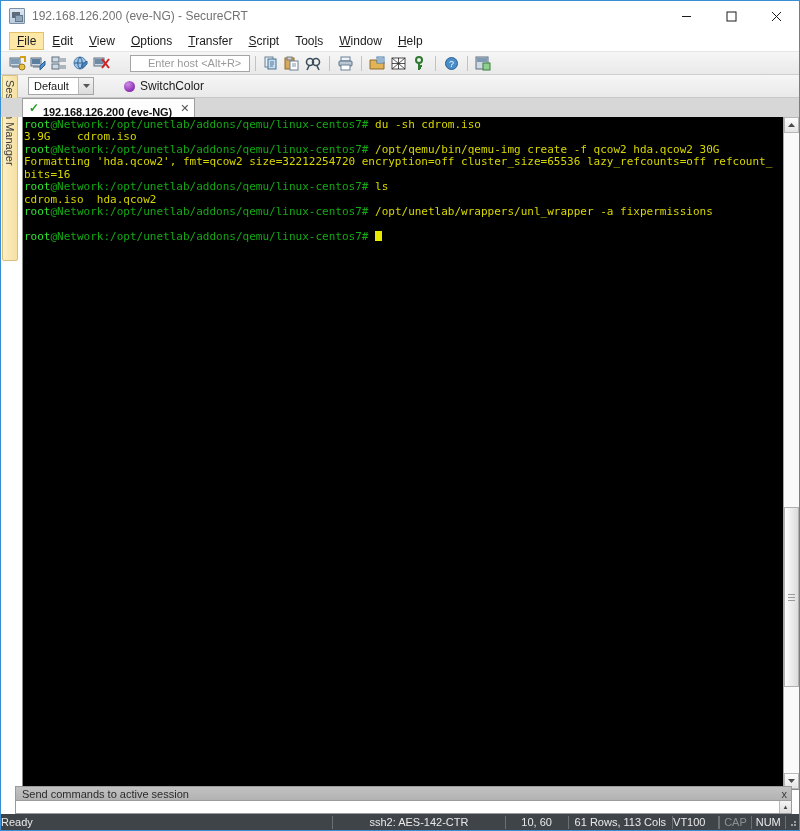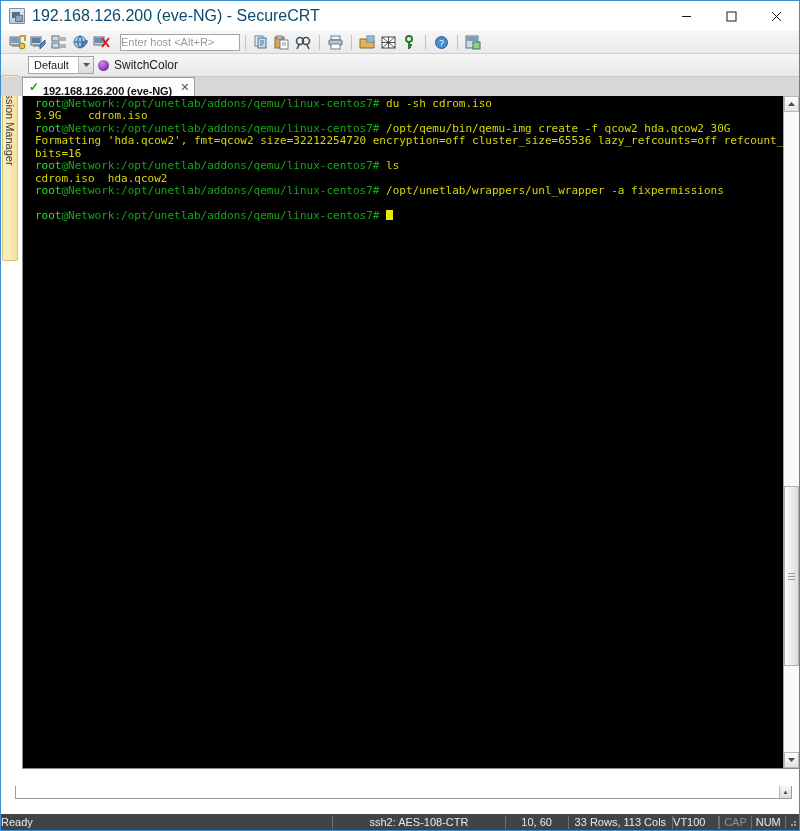--- a/index.html
+++ b/index.html
@@ -38,22 +38,22 @@
     content:"";
     position:absolute; left:2px; top:3px; width:8px; height:6px;
     background:#5a6c7d;
   }
   .title-icon::after {
     content:"";
     position:absolute; right:1px; bottom:1px; width:6px; height:5px;
     background:#8fa6bb; border:1px solid #64788a;
   }
   .title-text {
-    font-size: 16px;
-    color: #0c4a6e;
+    font-size: 12px;
+    color: #737373;
     white-space: nowrap;
   }
   .wincontrols {
     position: absolute; right: 0; top: 0;
     height: 30px; display: flex;
   }
   .wc {
     width: 45px; height: 30px;
     display:flex; align-items:center; justify-content:center;
     color:#1b1b1b;
@@ -101,50 +101,51 @@
   .tb-sep {
     width: 1px; height: 15px;
     background: #c3c3c3;
     margin: 0 5px;
   }
   .hostbox {
     width: 120px; height: 17px;
     background: #ffffff;
     border: 1px solid #a5a5a5;
     display: flex; align-items: center;
-    padding-left: 0;
-    margin-left: 8px;
+    padding-left: 17px;
+    margin-left: 18px;
   }
   .hostbox span {
     font-size: 11px; color: #9a9a9a; white-space: nowrap;
   }
 
   
   .toolbar2 {
     height: 23px;
     background: linear-gradient(180deg,#f6f6f6 0%,#e9e9e9 100%);
     display: flex; align-items: center;
     padding-left: 27px;
     border-bottom: 1px solid #c9c9c9;
+    gap: 20px;
   }
   .combo {
     height: 18px; width: 66px;
     background:#fff; border:1px solid #a5a5a5;
     display:flex; align-items:center;
     font-size: 11px; color:#1b1b1b;
   }
   .combo .lab { padding-left:5px; flex:1; }
   .combo .arrow {
     width:15px; height:100%;
     background:linear-gradient(180deg,#f3f3f3,#dcdcdc);
     border-left:1px solid #bbb;
     display:flex; align-items:center; justify-content:center;
   }
   .switchcolor {
-    display:flex; align-items:center; margin-left: 4px;
+    display:flex; align-items:center; margin-left: 10px;
   }
   .dot-purple {
     width:11px; height:11px; border-radius:50%;
     background: radial-gradient(circle at 35% 30%, #d08ce6, #8b2fb3 70%);
     margin-right: 5px;
   }
   .switchcolor span { font-size:12px; color:#1b1b1b; }
 
   
   .sessmgr {
@@ -194,21 +195,21 @@
     width: 778px;
     height: 673px;
     background: #000;
     border: 1px solid #8a8a8a;
     border-top: none;
     display: flex;
   }
   .term {
     flex: 1;
     background: #000000;
-    padding: 2px 0 0 12px;
+    padding: 2px 0 0 1px;
     overflow: hidden;
     font-family: "DejaVu Sans Mono", "Liberation Mono", monospace;
     font-size: 11px;
     line-height: 12.45px;
     white-space: pre;
   }
   .term .line { white-space: pre; }
   .g1 { color: #2fe02f; }          
   .g2 { color: #14a814; }          
   .yl { color: #d7d700; }          
@@ -322,20 +323,31 @@
           </svg>
       </div>
       <div class="wc">
         <svg width="11" height="11" viewBox="0 0 11 11">
             <path d="M1 1 L10 10 M10 1 L1 10" stroke="#1b1b1b" stroke-width="1" fill="none"></path>
           </svg>
       </div>
     </div>
   </div>
 
+  <div class="menubar">
+    <div class="menu-item active"><u>F</u>ile</div>
+    <div class="menu-item"><u>E</u>dit</div>
+    <div class="menu-item"><u>V</u>iew</div>
+    <div class="menu-item"><u>O</u>ptions</div>
+    <div class="menu-item"><u>T</u>ransfer</div>
+    <div class="menu-item"><u>S</u>cript</div>
+    <div class="menu-item">Too<u>l</u>s</div>
+    <div class="menu-item"><u>W</u>indow</div>
+    <div class="menu-item"><u>H</u>elp</div>
+  </div>
 
   <div class="toolbar">
     <div class="tb-ico">
       <svg width="17" height="15" viewBox="0 0 17 15">
         <rect x="1" y="2" width="10" height="8" fill="#cfd9e4" stroke="#5d6f80"></rect>
         <rect x="2" y="3" width="8" height="5" fill="#7f9ab3"></rect>
         <path d="M3 11 h9" stroke="#5d6f80"></path>
         <path d="M11 1 l5 0 l0 5" stroke="#d4a017" stroke-width="2" fill="none"></path>
         <circle cx="13" cy="11" r="3" fill="#e8c04a" stroke="#9a7b14"></circle>
       </svg>
@@ -486,33 +498,37 @@
       </div>
       <div class="sb-btn">
         <svg width="7" height="4" viewBox="0 0 7 4">
             <path d="M0 0 L7 0 L3.5 4 z" fill="#4a4a4a"></path>
           </svg>
       </div>
     </div>
   </div>
 
   <div class="sendpanel">
+    <div class="sendhdr">
+      <span>Send commands to active session</span>
+      <span class="sx">x</span>
+    </div>
     <div class="sendinput">
       <span class="spin">▴<br></span>
     </div>
   </div>
 
   <div class="statusbar">
     <div class="st-cell" style="width:352px">Ready</div>
     <div class="st-div"></div>
-    <div class="st-cell" style="width:182px;justify-content:center">ssh2: AES-108-CTR</div>
+    <div class="st-cell" style="width:182px;justify-content:center">ssh2: AES-142-CTR</div>
     <div class="st-div"></div>
     <div class="st-cell" style="width:66px;justify-content:center">10,  60</div>
     <div class="st-div"></div>
-    <div class="st-cell" style="width:110px;justify-content:center">33 Rows, 113 Cols</div>
+    <div class="st-cell" style="width:110px;justify-content:center">61 Rows, 113 Cols</div>
     <div class="st-div"></div>
     <div class="st-cell" style="width:48px">VT100</div>
     <div class="st-div"></div>
     <div class="st-cell" style="flex:1"></div>
     <div class="st-div"></div>
     <div class="st-cell st-dim" style="padding:12px 4px">CAP</div>
     <div class="st-div"></div>
     <div class="st-cell" style="padding:0 4px">NUM</div>
     <div class="st-div"></div>
     <div class="grip">

